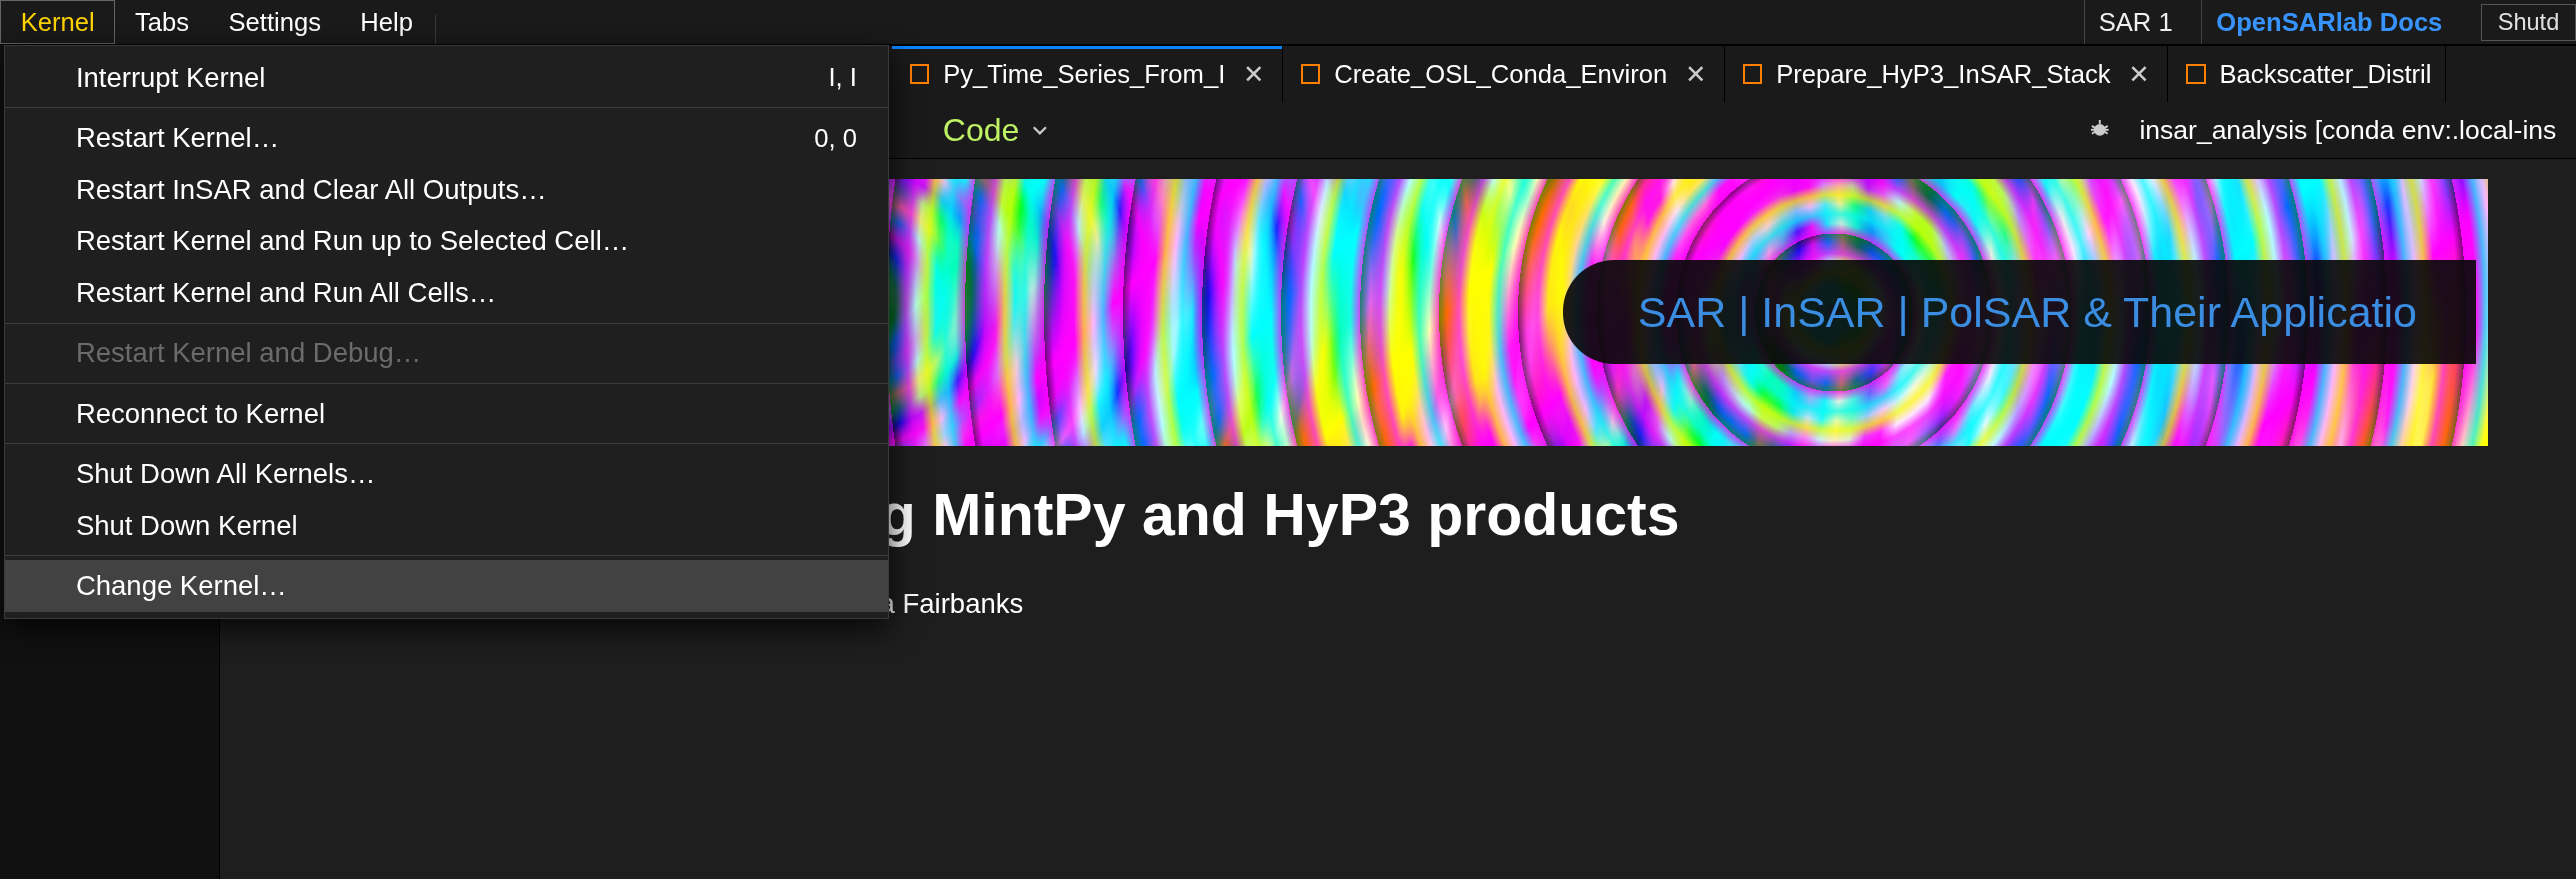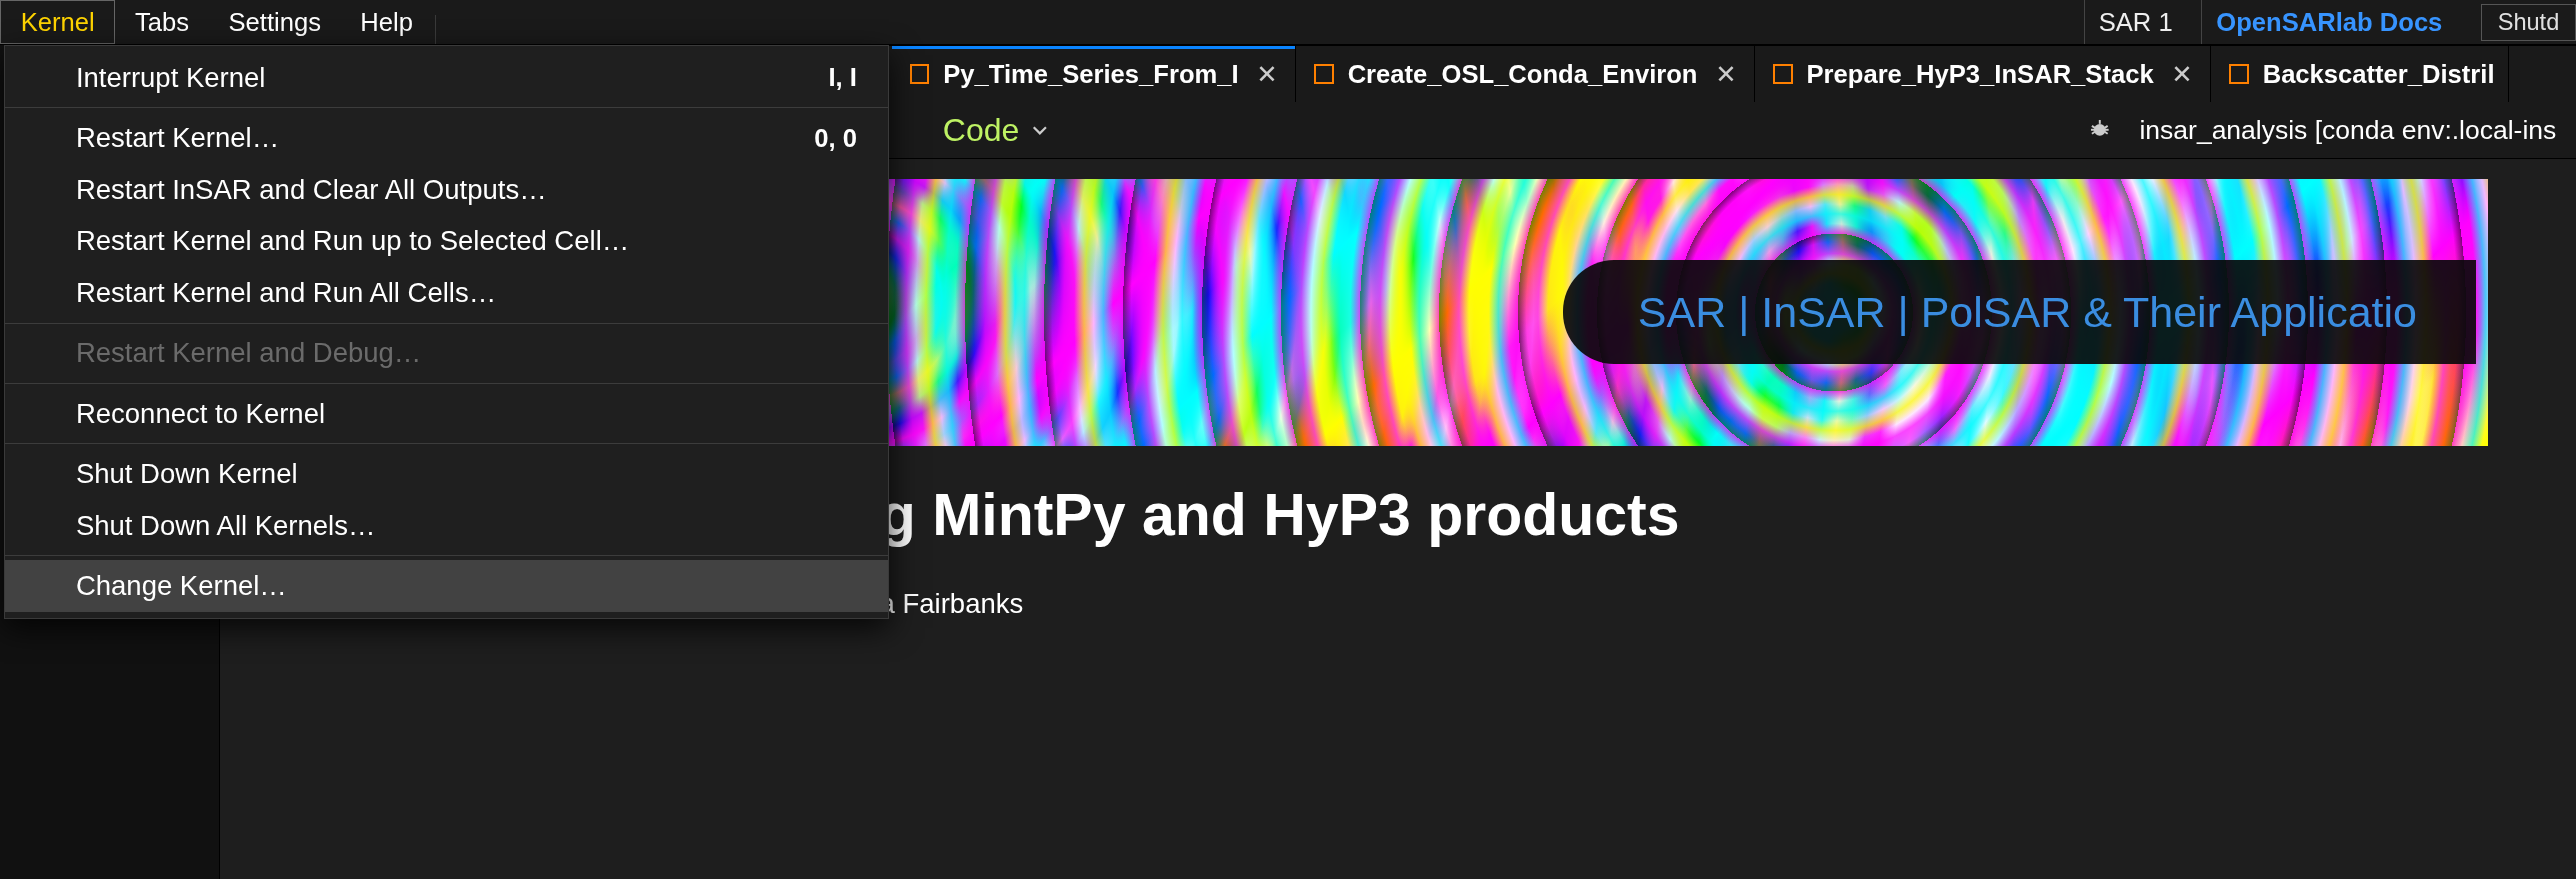--- a/index.html
+++ b/index.html
@@ -113,21 +113,20 @@
       color: #6b6b6b;
     }
     
     .dropdown-item.highlighted {
       background: #424242;
     }
     
     .dropdown-shortcut {
       color: #ffffff;
       font-size: 25.6px;
-      font-weight: bold;
     }
     
     .dropdown-separator {
       height: 1px;
       background: #3c3c3c;
       margin: 3.9px 0;
     }
     
     
     .tabbar {
@@ -170,21 +169,20 @@
       width: 19.7px;
       height: 19.7px;
       border: 2.9px solid #ff8000;
       flex-shrink: 0;
     }
     
     .tab-label {
       font-size: 25.6px;
       color: #ffffff;
       white-space: nowrap;
-      font-weight: bold;
     }
     
     .tab-close {
       font-size: 25.6px;
       color: #cccccc;
       padding: 0 3.9px;
       flex-shrink: 0;
     }
     
     
@@ -362,24 +360,24 @@
   <div class="dropdown-separator"></div>
   <div class="dropdown-item disabled">
     <span>Restart Kernel and Debug…</span>
   </div>
   <div class="dropdown-separator"></div>
   <div class="dropdown-item">
     <span>Reconnect to Kernel</span>
   </div>
   <div class="dropdown-separator"></div>
   <div class="dropdown-item">
+    <span>Shut Down All Kernels…</span>
+  </div>
+  <div class="dropdown-item">
     <span>Shut Down Kernel</span>
-  </div>
-  <div class="dropdown-item">
-    <span>Shut Down All Kernels…</span>
   </div>
   <div class="dropdown-separator"></div>
   <div class="dropdown-item highlighted">
     <span>Change Kernel…</span>
   </div>
 </div>
 
 <div class="side-rail-left"></div>
 
 <div class="tabbar">

